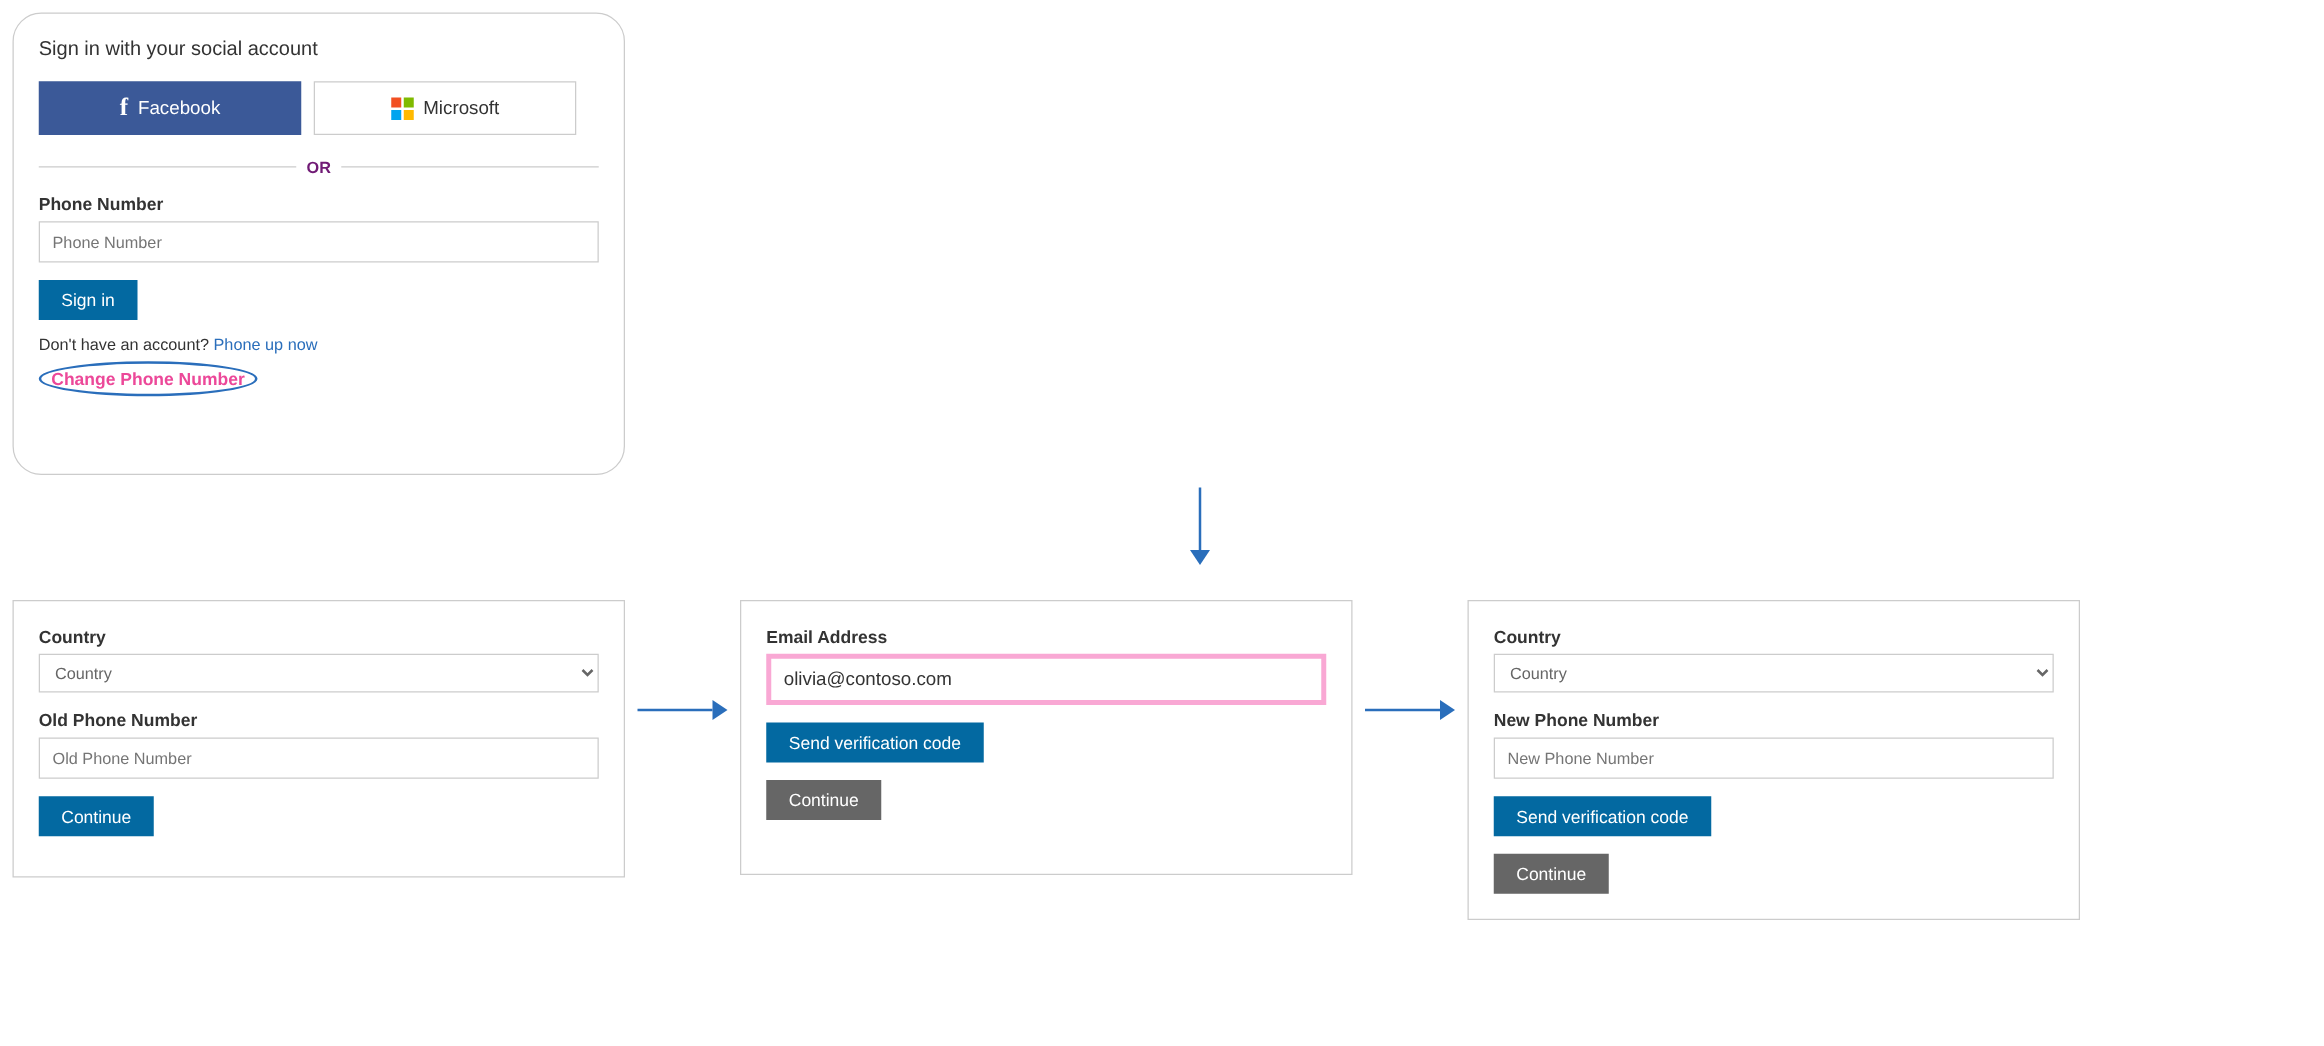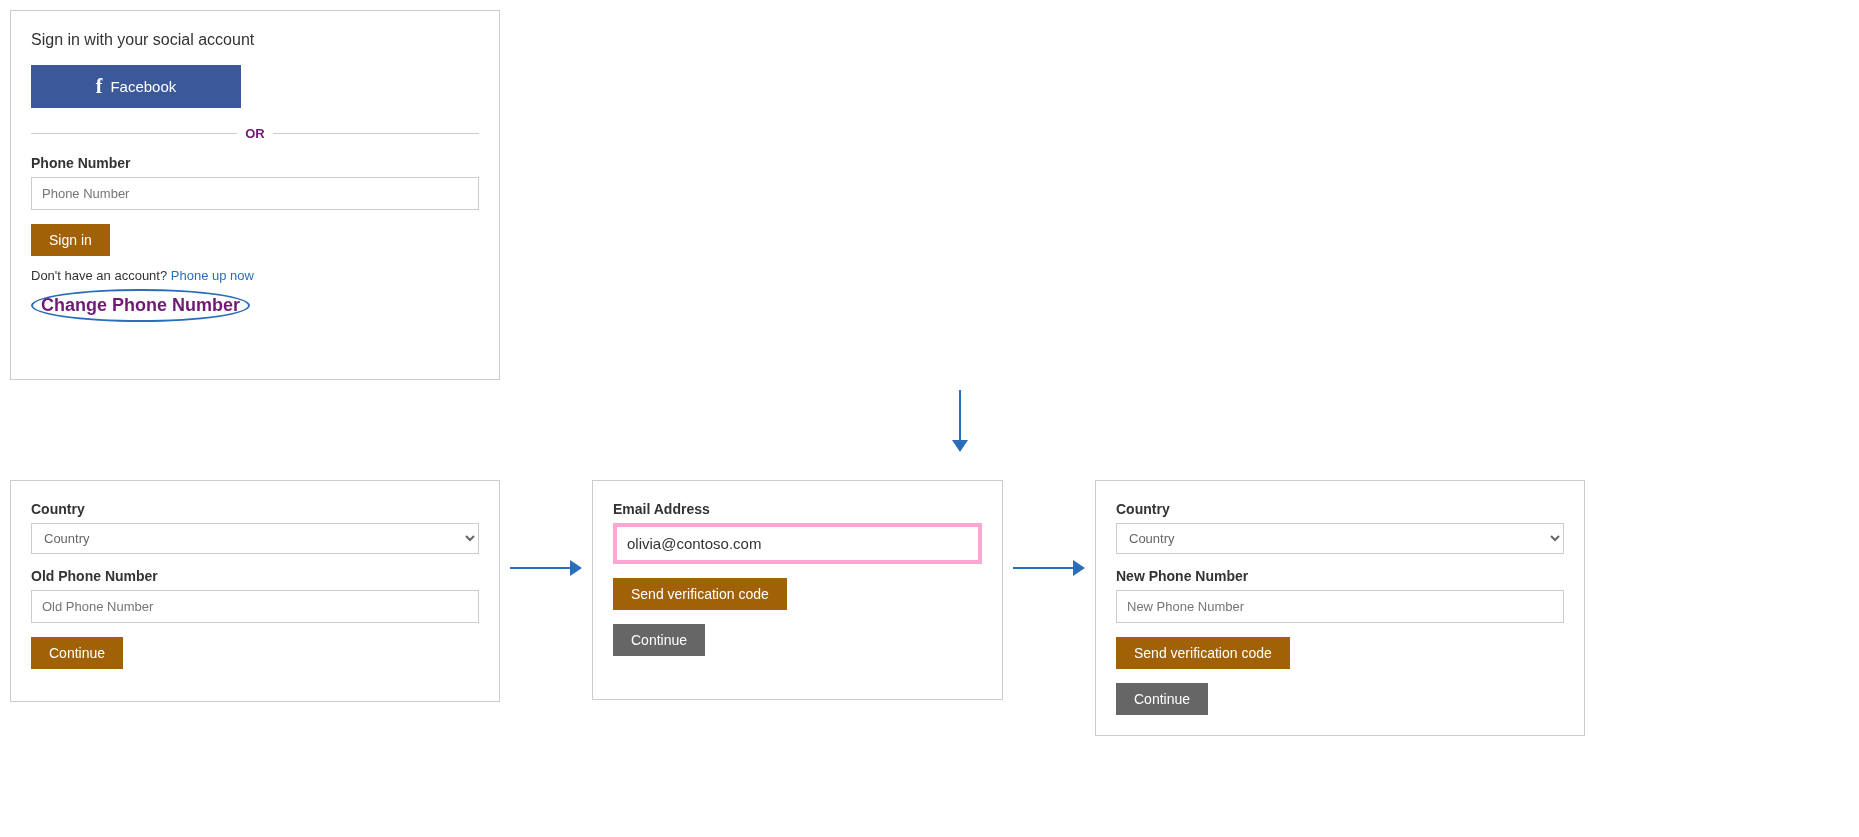--- a/index.html
+++ b/index.html
@@ -41,20 +41,21 @@
     .card {
       border: 1px solid #ccc;
       padding: 20px;
       background: #fff;
     }
 
     
     .signin-card {
       width: 490px;
       min-height: 370px;
+      border-radius: 23px;
     }
 
     .signin-title {
       font-size: 16px;
       font-weight: normal;
       margin-bottom: 16px;
     }
 
     .social-buttons {
       display: flex;
@@ -132,21 +133,21 @@
     .text-input-filled {
       width: 100%;
       padding: 8px 10px;
       border: 4px solid #f9a8d4;
       font-size: 15px;
       color: #333;
       margin-bottom: 14px;
     }
 
     .btn-blue {
-      background: #a16207;
+      background: #0369a1;
       color: #fff;
       border: none;
       padding: 8px 18px;
       font-size: 14px;
       cursor: pointer;
       margin-bottom: 12px;
     }
 
     .btn-gray {
       background: #666;
@@ -162,23 +163,23 @@
       font-size: 13px;
       margin-bottom: 6px;
     }
 
     .signup-link {
       color: #2a6ebb;
       text-decoration: none;
     }
 
     .change-phone-link {
-      color: #701a75;
+      color: #ec4899;
       text-decoration: none;
-      font-size: 18px;
+      font-size: 14px;
       font-weight: bold;
       display: inline-block;
       border: 2.5px solid #2a6ebb;
       border-radius: 50%;
       padding: 4px 8px;
     }
 
     
     .arrow-down {
       display: flex;
@@ -227,21 +228,21 @@
 
     
     .change-phone-card {
       width: 490px;
       min-height: 220px;
       padding: 20px;
     }
 
     
     .email-card {
-      width: 411px;
+      width: 490px;
       min-height: 220px;
       padding: 20px;
     }
 
     
     .new-phone-card {
       width: 490px;
       min-height: 240px;
       padding: 20px;
     }
@@ -284,20 +285,29 @@
 
   <div class="top-row">
     <div class="card signin-card">
       <div class="signin-title">Sign in with your social account</div>
 
       <div class="social-buttons">
         <button class="btn-facebook">
           <span class="facebook-icon">f</span>
           <span>Facebook</span>
         </button>
+        <button class="btn-microsoft">
+          <div class="ms-grid">
+            <div class="ms-red"></div>
+            <div class="ms-green"></div>
+            <div class="ms-blue"></div>
+            <div class="ms-yellow"></div>
+          </div>
+          <span>Microsoft</span>
+        </button>
       </div>
 
       <div class="or-divider">
         <div class="or-divider-line"></div>
         <span class="or-text">OR</span>
         <div class="or-divider-line"></div>
       </div>
 
 
       <div class="field-label">Phone Number</div>

